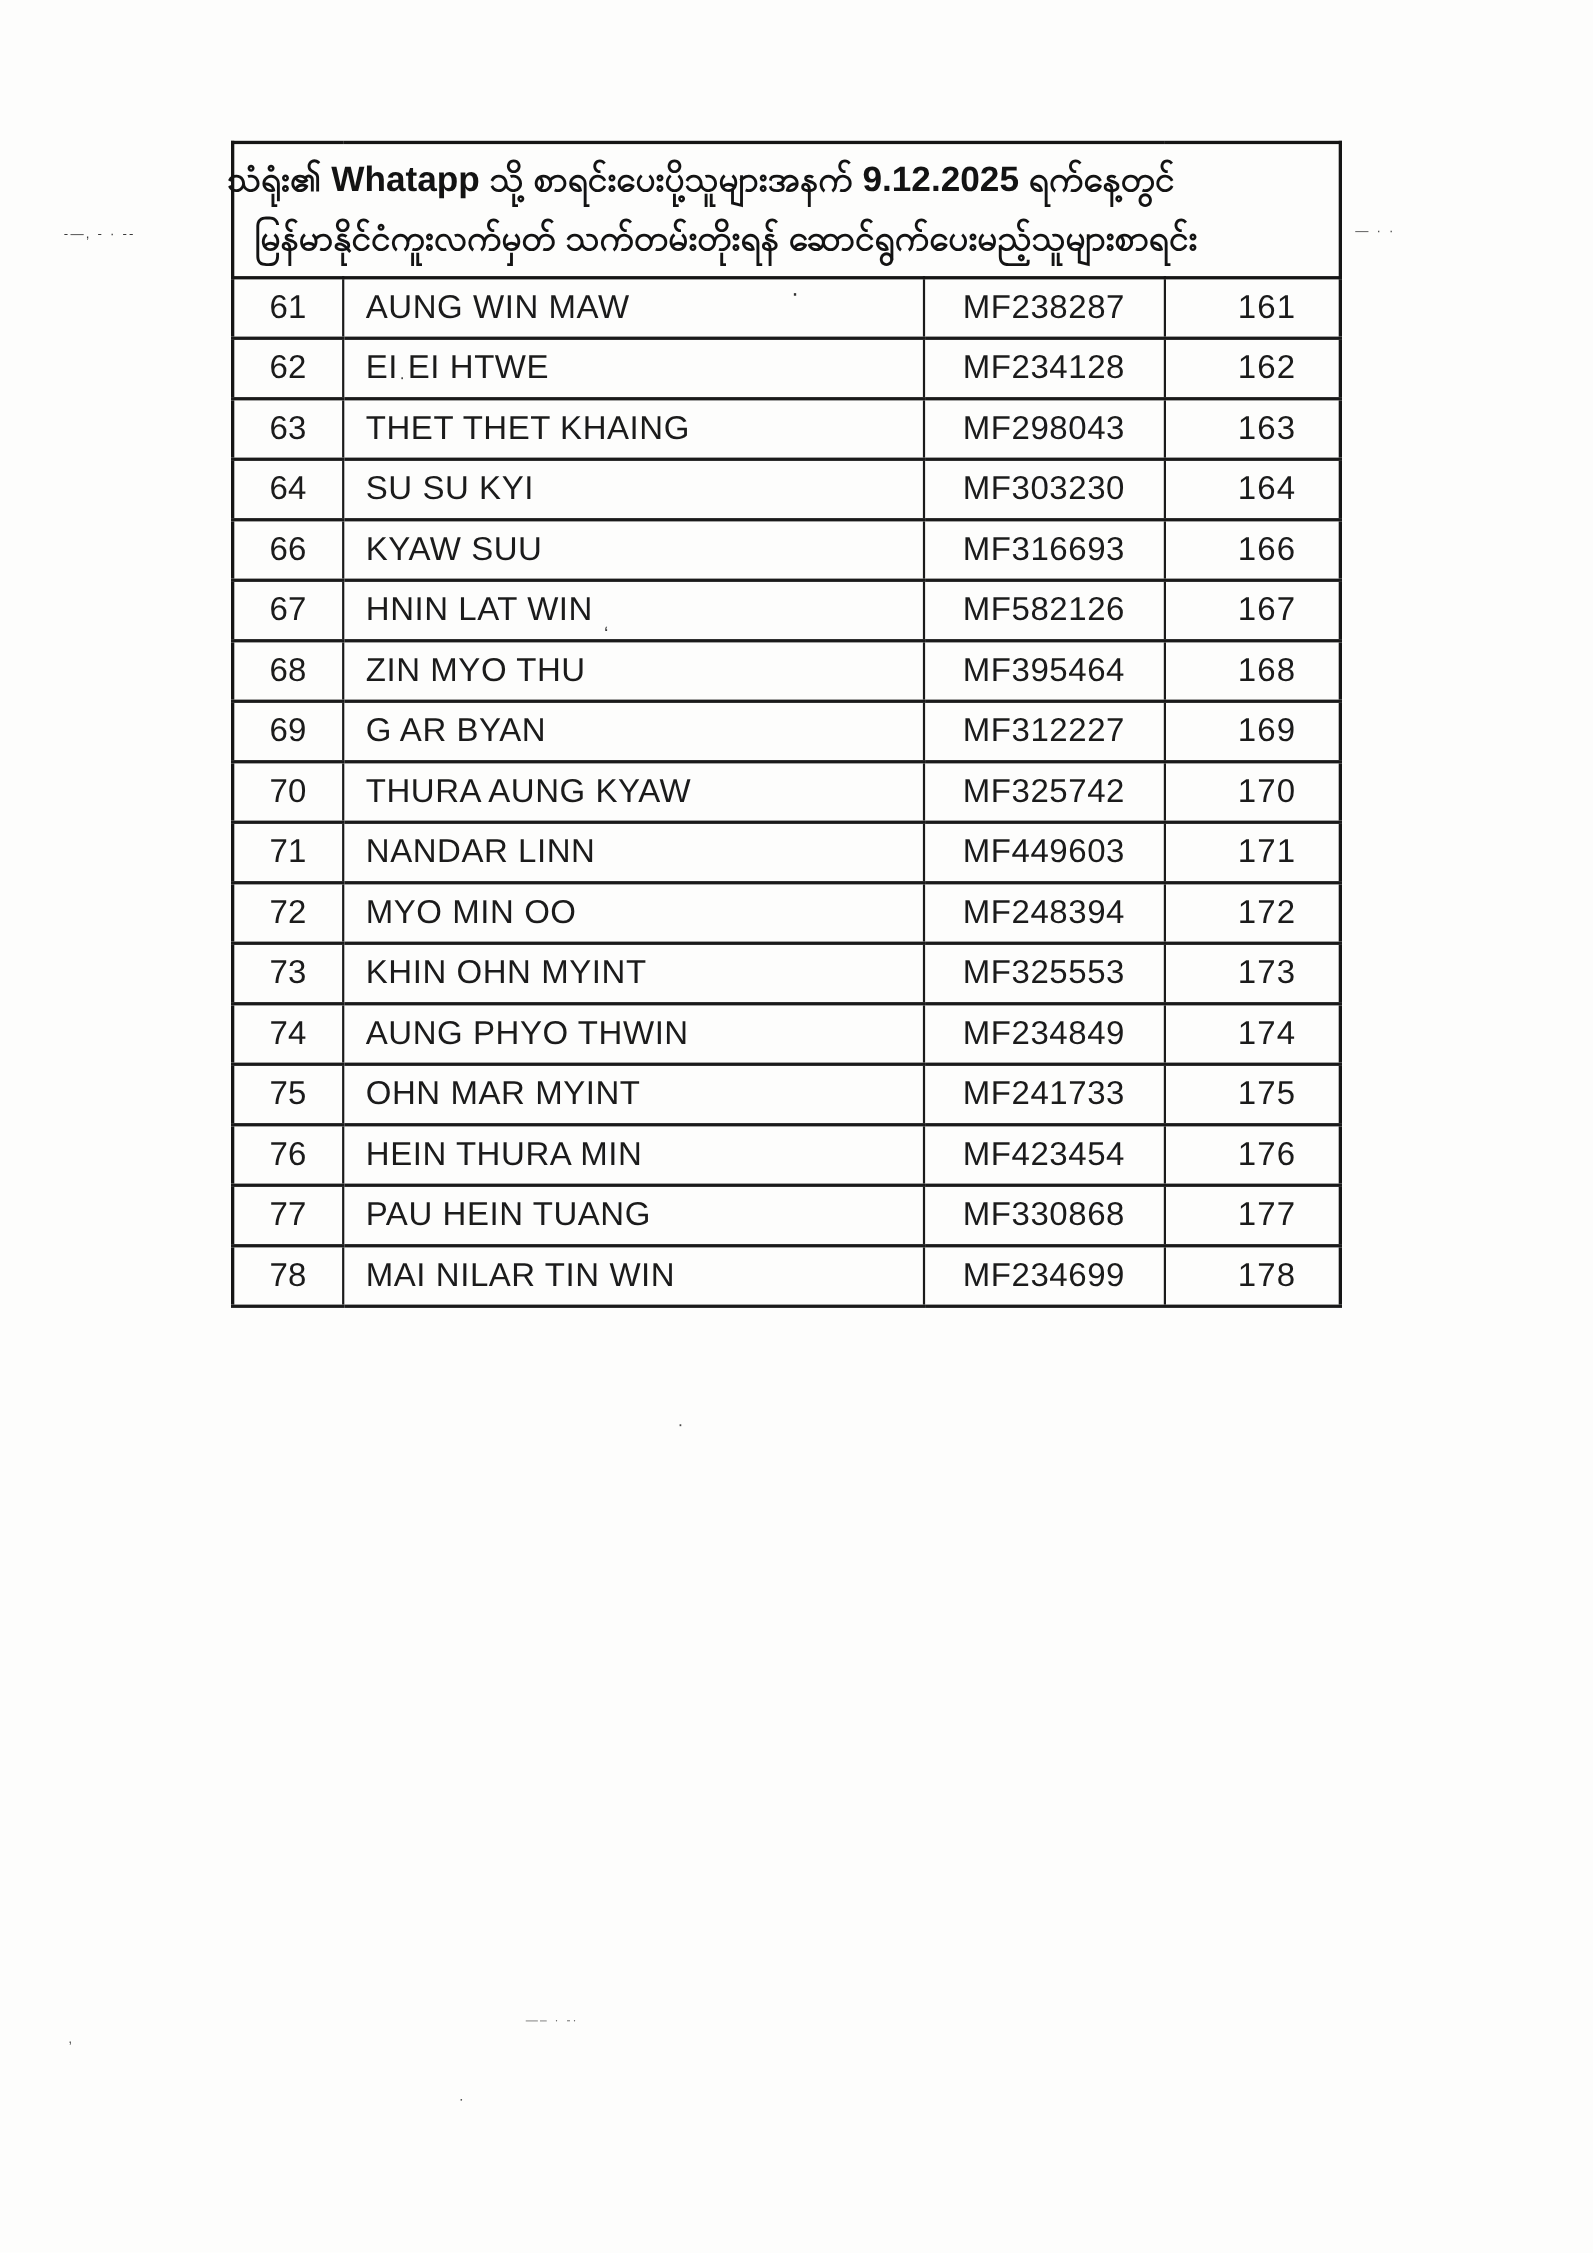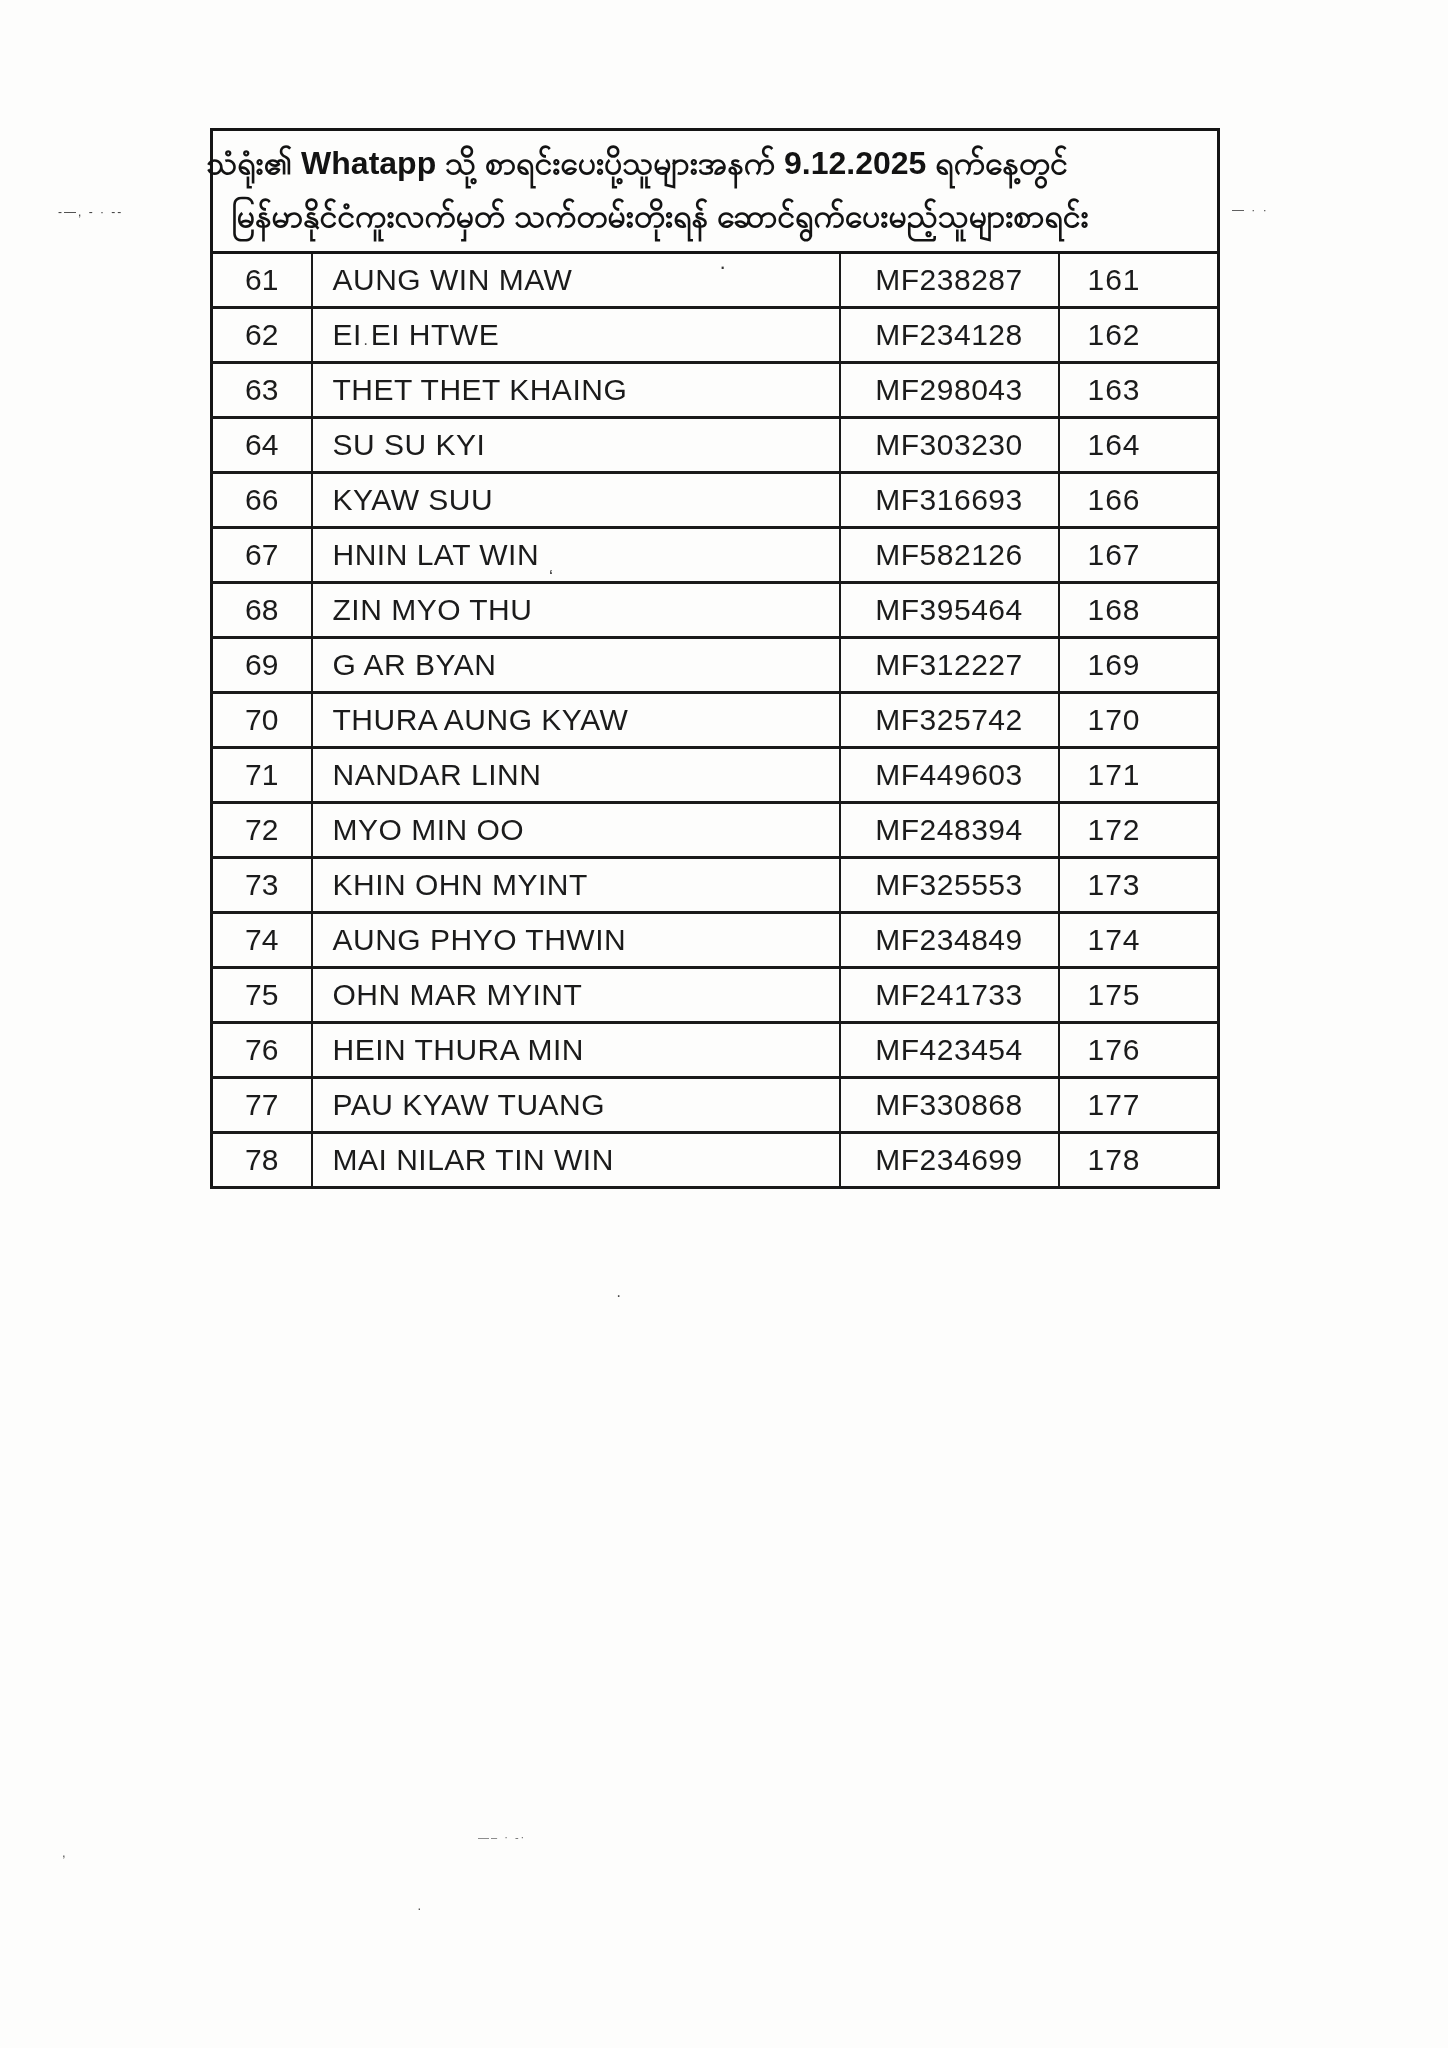--- a/index.html
+++ b/index.html
@@ -38,21 +38,21 @@
     font-size:30px;
     vertical-align:middle;
     white-space:nowrap;
     overflow:hidden;
   }
   .h-line1 { transform:translateX(-78px); }
   .h-line2 { transform:translateX(-55px); }
   .c-no   { text-align:center; }
   .c-name { text-align:left; padding-left:20px; letter-spacing:0.5px; }
   .c-passport { text-align:center; letter-spacing:0.5px;border-radius:20px; }
-  .c-seq  { letter-spacing:1px;padding-left:28px; }
+  .c-seq  { text-align:center; letter-spacing:1px;padding-left:28px; }
   .artifact {
     position:absolute;
     color:#3c3c3c;
     font-size:14px;
     letter-spacing:2px;
     white-space:nowrap;
     line-height:1;
     pointer-events:none;
   }
 </style>
@@ -178,21 +178,21 @@
 
     <tr>
       <td class="c-no">76</td>
       <td class="c-name">HEIN THURA MIN</td>
       <td class="c-passport">MF423454</td>
       <td class="c-seq">176</td>
     </tr>
 
     <tr>
       <td class="c-no">77</td>
-      <td class="c-name">PAU KYAW TUANG</td>
+      <td class="c-name">PAU HEIN TUANG</td>
       <td class="c-passport">MF330868</td>
       <td class="c-seq">177</td>
     </tr>
 
     <tr>
       <td class="c-no">78</td>
       <td class="c-name">MAI NILAR TIN WIN</td>
       <td class="c-passport">MF234699</td>
       <td class="c-seq">178</td>
     </tr>

